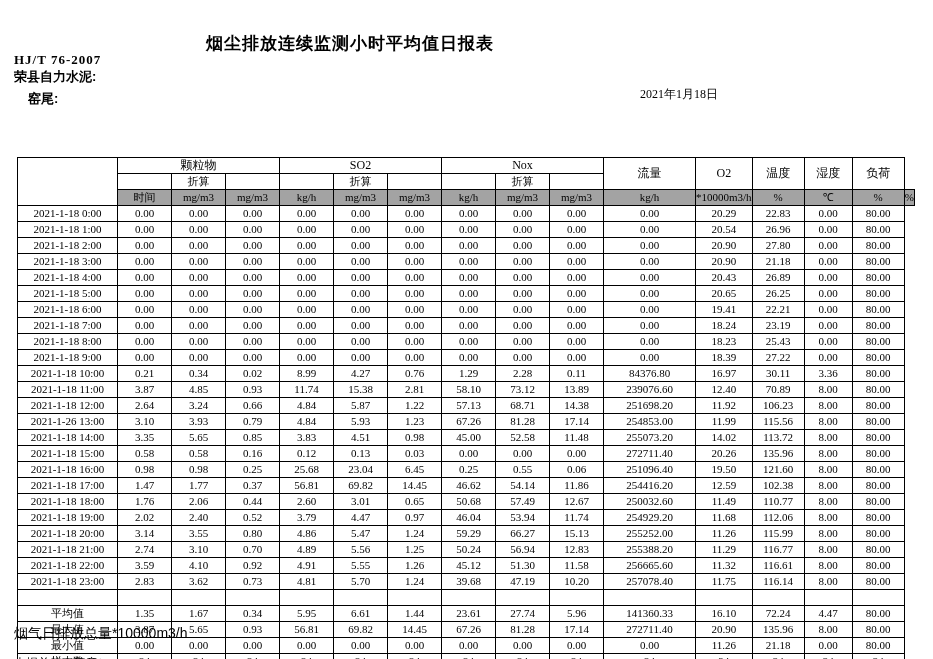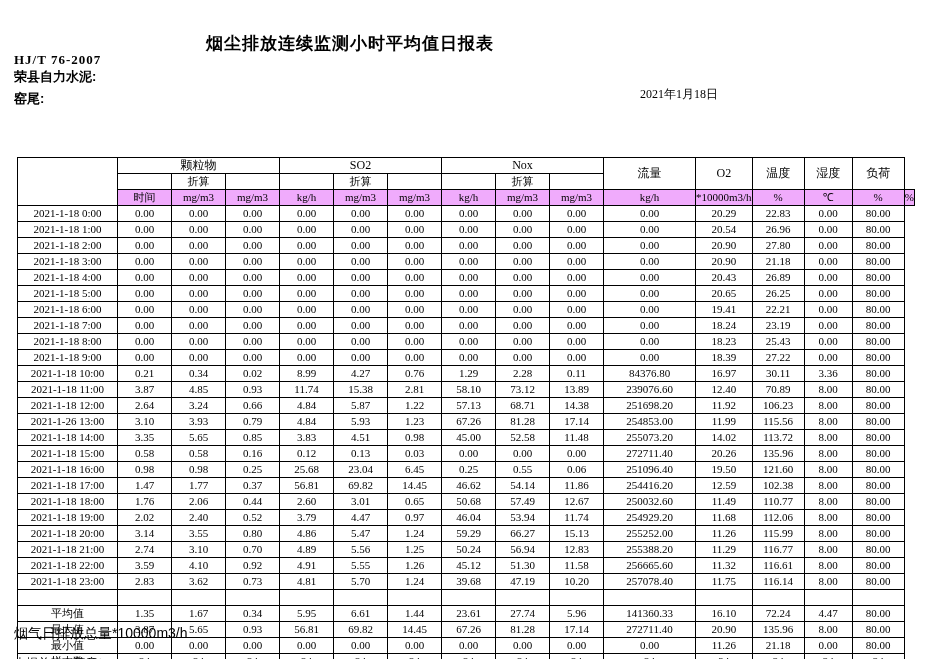--- a/index.html
+++ b/index.html
@@ -38,21 +38,21 @@
   }
   .company {
     position: absolute;
     left: 14px;
     top: 68px;
     font-weight: bold;
     font-size: 13px;
   }
   .site {
     position: absolute;
-    left: 14px;
+    left: 28px;
     top: 90px;
     font-weight: bold;
     font-size: 13px;
   }
   .report-date {
     position: absolute;
     left: 640px;
     top: 86px;
     font-size: 12px;
     font-family: "Liberation Serif", serif;
@@ -75,21 +75,21 @@
     line-height: 15px;
     text-align: center;
     font-weight: normal;
     white-space: nowrap;
     overflow: hidden;
   }
   .grp-head {
     font-size: 12px;
   }
   .hdr-green {
-    background: #f0abfc;
+    background: #a3a3a3;
   }
   td.num {
     text-align: right;
     padding-right: 6px;
   }
   td.tlabel {
     text-align: center;
   }
   .spacer-row td {
     height: 12px;

